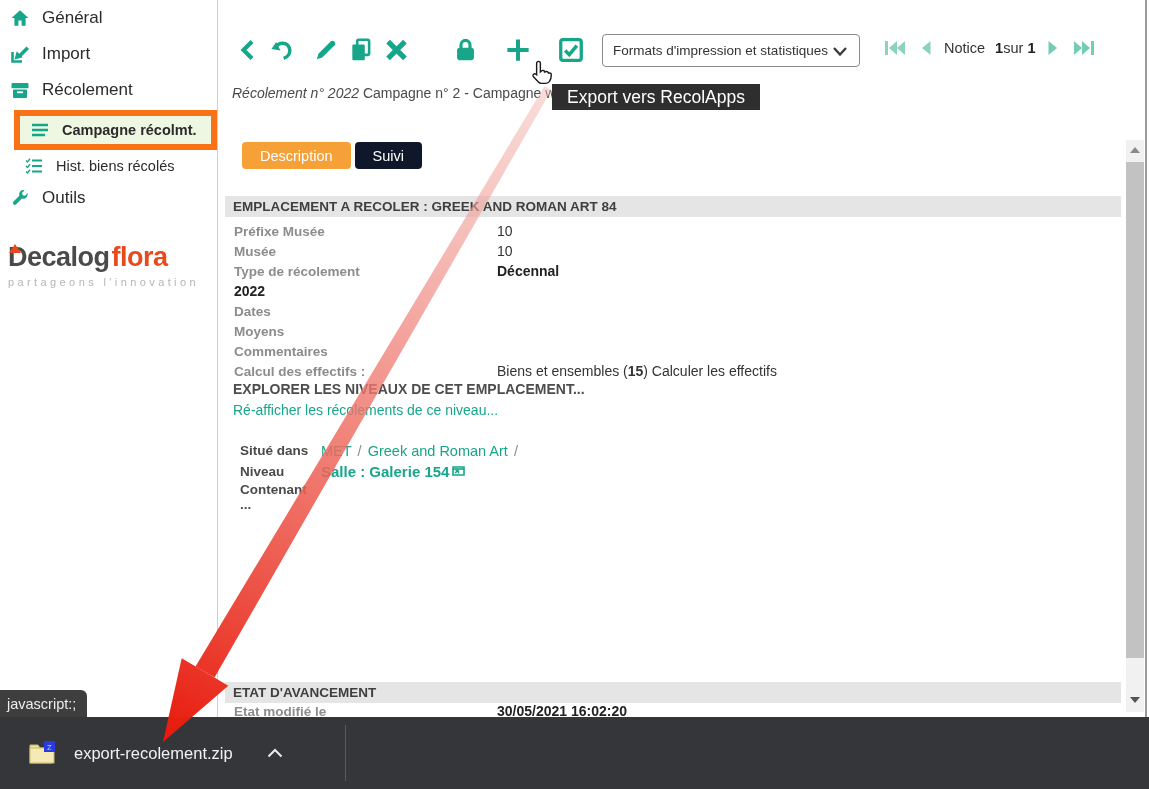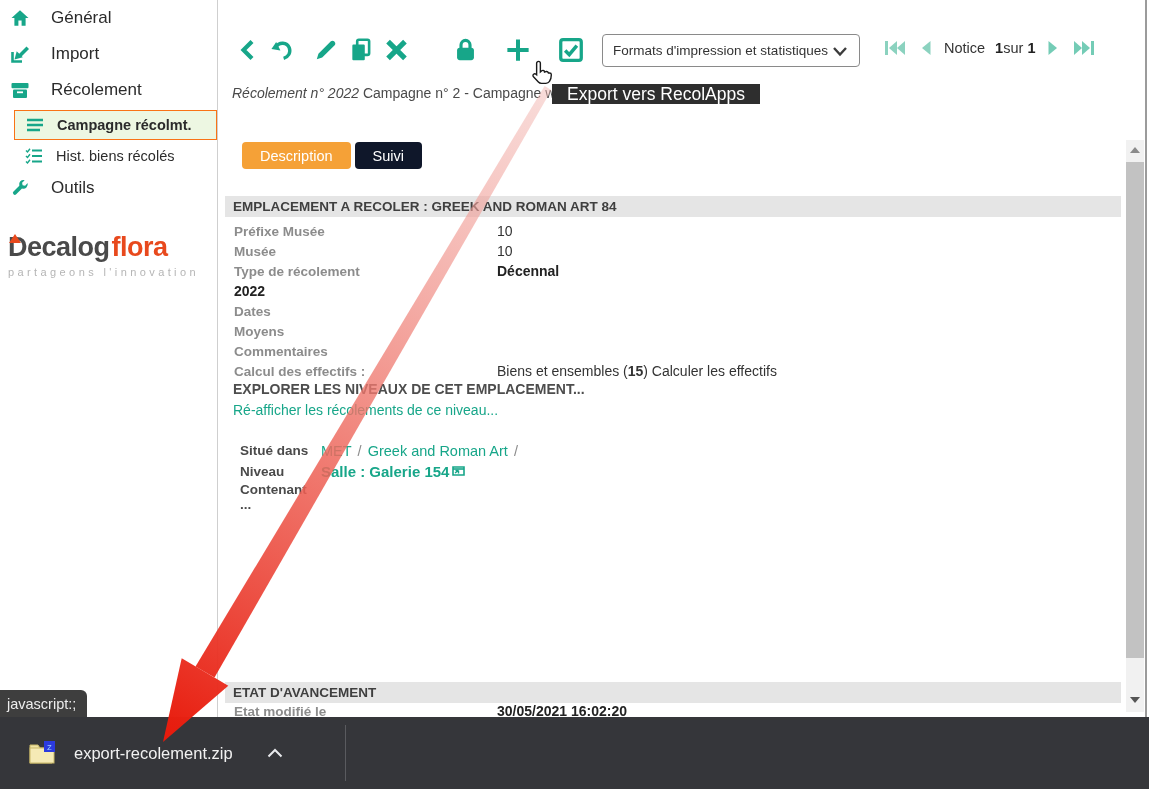--- a/index.html
+++ b/index.html
@@ -1,25 +1,25 @@
 <!DOCTYPE html>
 <html><head>
 <meta charset="utf-8">
 <style>
   * { margin:0; padding:0; box-sizing:border-box; }
   html,body { width:1149px; height:789px; font-family:"Liberation Sans", sans-serif; background:#fff; overflow:hidden; }
   .stage { position:relative; width:1149px; height:789px; background:#fff; }
 
   
   .sidebar { position:absolute; left:0; top:0; width:218px; height:717px; background:#fff; border-right:1px solid #cfcfcf; z-index:2; }
-  .nav-item { display:flex; align-items:center; gap:21px; padding:8px 0 8px 10px; cursor:pointer; }
+  .nav-item { display:flex; align-items:center; gap:12px; padding:8px 0 8px 10px; cursor:pointer; }
   .nav-item .lbl { font-size:17px; color:#2b2b2b; }
   .nav-sub { display:flex; align-items:center; gap:12px; padding:4px 0 4px 24px; cursor:pointer; }
   .nav-sub .lbl { font-size:14.5px; color:#2b2b2b; }
-  .nav-sub.active { background:#edf7e2; border:1px solid #f97316; margin:2px 0 2px 14px; padding:4px 0 4px 10px; }
+  .nav-sub.active { background:#edf7e2; border:6px solid #f97316; margin:2px 0 2px 14px; padding:4px 0 4px 10px; }
   .nav-sub.active .lbl { font-weight:bold; }
   .icon-20 { width:20px; height:20px; flex:0 0 20px; }
   .logo-wrap { margin:26px 0 0 8px; }
   .logo-line { font-size:27px; font-weight:bold; letter-spacing:-0.5px; position:relative; }
   .logo-brand { color:#4a4a4a; position:relative; }
   .logo-brand::before { content:""; position:absolute; left:1px; top:2px; width:0; height:0;
       border-left:6px solid transparent; border-right:6px solid transparent; border-bottom:9px solid #e8491d; }
   .logo-product { color:#e8491d; margin-left:2px; }
   .logo-tagline { font-size:11px; color:#b5b5b5; letter-spacing:3.4px; margin-top:3px; white-space:nowrap; }
 
@@ -77,21 +77,21 @@
   
   .vscroll { position:absolute; left:907px; top:140px; width:18px; height:572px; background:#f1f1f1; }
   .vs-up { position:absolute; top:0; left:0; width:18px; height:20px; display:flex; align-items:center; justify-content:center; cursor:pointer; }
   .vs-thumb { position:absolute; top:22px; left:0; width:18px; height:496px; background:#c2c2c2; cursor:pointer; }
   .vs-down { position:absolute; bottom:2px; left:0; width:18px; height:20px; display:flex; align-items:center; justify-content:center; cursor:pointer; }
   .tri-up { width:0; height:0; border-left:5px solid transparent; border-right:5px solid transparent; border-bottom:6px solid #8a8a8a; }
   .tri-down { width:0; height:0; border-left:5px solid transparent; border-right:5px solid transparent; border-top:6px solid #555; }
   .right-edge { position:absolute; right:2px; top:0; width:2px; height:717px; background:#9b9b9b; }
 
   
-  .tooltip-export { position:absolute; left:552px; top:84px; height:20px; background:#2e2e2e; color:#fff;
+  .tooltip-export { position:absolute; left:552px; top:84px; height:26px; background:#2e2e2e; color:#fff;
       font-size:17.5px; display:flex; align-items:center; padding:0 15px; z-index:30; }
   .status-hint { position:absolute; left:0; bottom:72px; height:27px; background:#3e3e3e; color:#ededed;
       font-size:14.5px; display:flex; align-items:center; padding:0 11px 0 7px; border-radius:0 6px 0 0; z-index:25; }
 
   
   .dl-bar { position:absolute; left:0; bottom:0; width:1149px; height:72px; background:#35363a; z-index:20; }
   .dl-chip { position:absolute; left:14px; top:10px; height:52px; display:flex; align-items:center; gap:16px; padding:0 14px; cursor:pointer; border-radius:4px; }
   .dl-name { color:#f1f1f1; font-size:16.5px; }
   .dl-caret { margin-left:18px; cursor:pointer; display:flex; align-items:center; }
   .dl-divider { position:absolute; left:345px; top:8px; width:1px; height:56px; background:#5a5b5f; }

